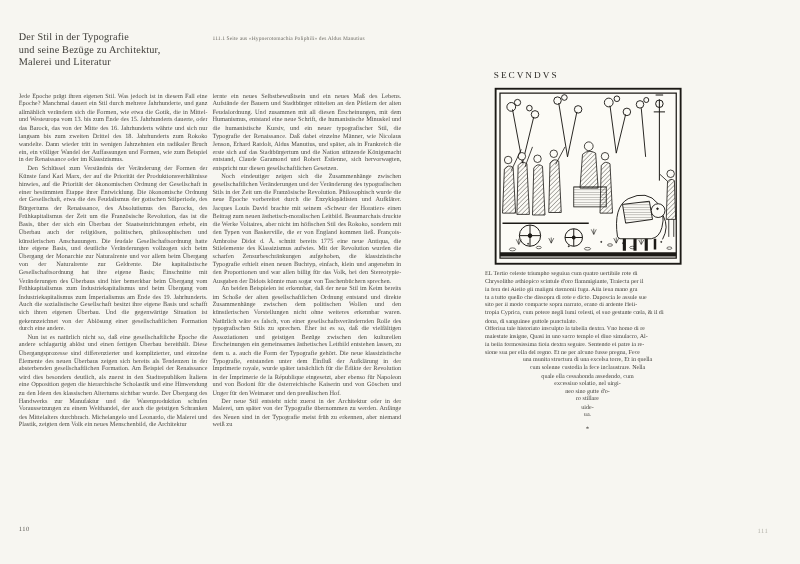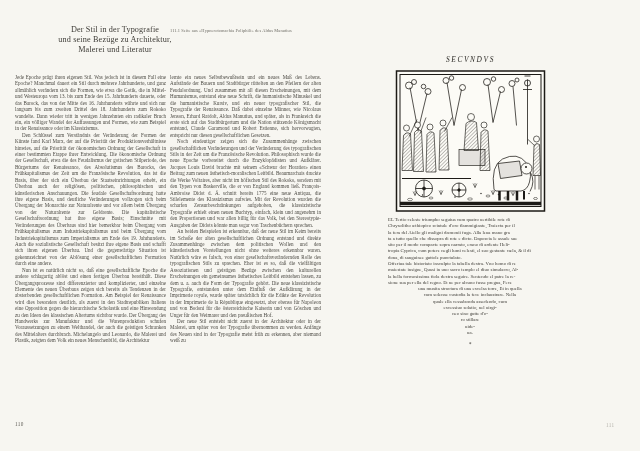--- a/index.html
+++ b/index.html
@@ -7,42 +7,42 @@
     width:640px;height:451px;position:relative;overflow:hidden;
     background:#f7f6f1;
     font-family:"Liberation Serif","DejaVu Serif",serif;
     color:#47453f;
   }
   .abs{position:absolute;}
   
   .book-title{
     left:15px;top:25px;width:200px;
     font-size:8.2px;line-height:9.8px;letter-spacing:.15px;
-    color:#3e3c37;white-space:pre-line;text-align:center;
+    color:#3e3c37;white-space:pre-line;
   }
   .fig-caption{
     left:170px;top:28px;width:160px;
     font-size:4.4px;color:#6e6c65;letter-spacing:.1px;
   }
   .col{
     top:74px;width:151px;height:357px;overflow:hidden;
     font-size:5.05px;line-height:6.42px;
     text-align:justify;color:#4c4a44;
   }
   .col1{left:15px;}
   .col2{left:170px;}
   .col p{margin:0;}
   .col p.indent{text-indent:7px;}
   .page-number{font-size:5.2px;letter-spacing:.4px;}
   .pn-left{left:15px;top:421px;color:#5a5852;}
   .pn-right{left:606px;top:422px;color:#b4b2aa;}
   
   .secvndvs{
-    left:395px;top:55px;width:151px;text-align:center;
-    font-size:7.4px;letter-spacing:1.6px;color:#2e2c28;font-style:italic;
+    left:395px;top:55px;width:151px;
+    font-size:7.4px;letter-spacing:1.6px;color:#2e2c28;
   }
   .woodcut{left:395px;top:68px;width:151px;height:146px;}
   .incunable{
     left:388px;top:217px;width:164px;
     font-size:4.85px;line-height:6.3px;color:#3f3d38;
   }
   .incunable .ln{white-space:nowrap;overflow:hidden;}
   .incunable-taper{
     left:388px;top:286px;width:164px;text-align:center;
     font-size:4.85px;line-height:6.3px;color:#3f3d38;

